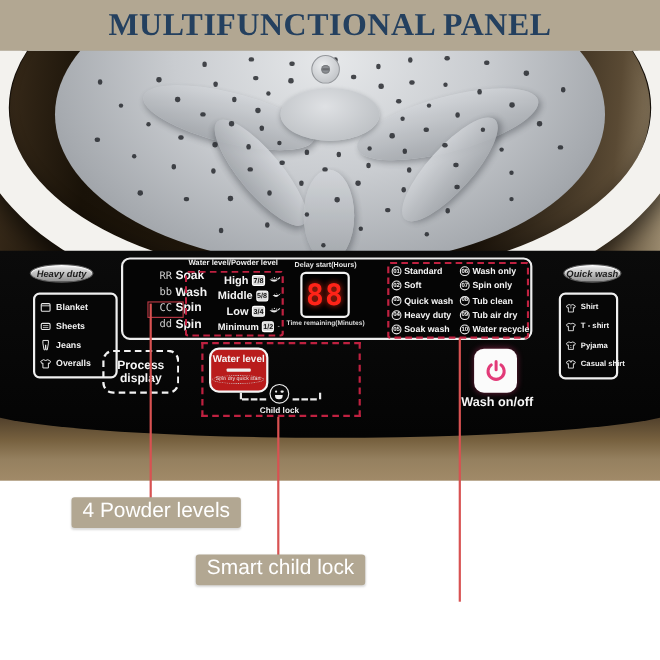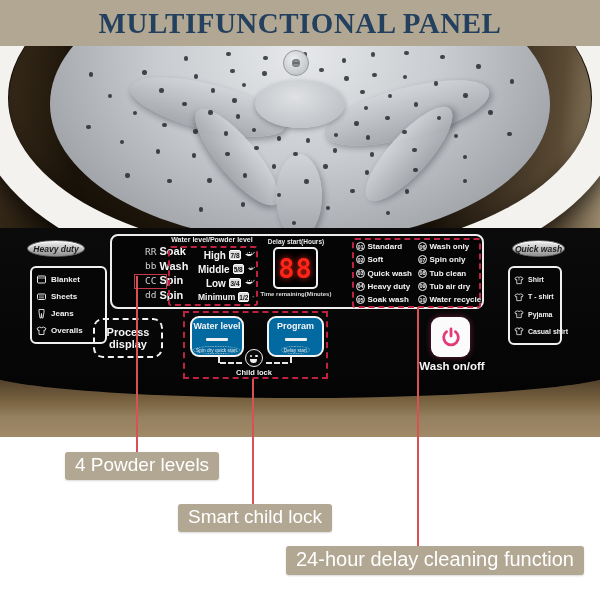--- a/index.html
+++ b/index.html
@@ -105,22 +105,22 @@
   .prog-col2 { left:418px; width:62px; }
   .prog-item { display:flex; align-items:center; gap:2.5px; }
   .prog-num { flex:0 0 auto; width:9px; height:9px; border:1px solid #eee; border-radius:50%;
     font-size:5.5px; font-weight:bold; color:#f0f0f0; display:flex; align-items:center; justify-content:center; }
   .prog-label { font-size:8px; font-weight:bold; color:#f5f5f5; white-space:nowrap; }
   
   .process-btn { left:93px; top:318px; width:70px; height:40px; border:2.5px dashed #f2f2f2;
     border-radius:10px; display:flex; flex-direction:column; align-items:center; justify-content:center; }
   .process-btn span { color:#f5f5f5; font-size:11px; font-weight:bold; line-height:12px; }
   .group-box { left:183px; top:311px; width:145px; height:68px; border:2px dashed #bf2140; }
-  .push-btn { border:2.5px solid #f5f5f5; border-radius:9px; background:#0369a1;
-    display:flex; flex-direction:column; align-items:center; padding-top:3px;justify-content:space-between; }
+  .push-btn { border:2.5px solid #f5f5f5; border-radius:9px; background:#b91c1c;
+    display:flex; flex-direction:column; align-items:center; padding-top:3px; }
   .btn-water { left:190px; top:316px; width:54px; height:41px; }
   .btn-program { left:267px; top:316px; width:57px; height:41px; }
   .push-btn .main { color:#f5f5f5; font-size:9px; font-weight:bold; white-space:nowrap; }
   .push-btn .bar { width:22px; height:3px; background:#f0f0f0; margin:4px 0 2px; border-radius:1px; }
   .push-btn .sub { border:1px dotted #cfcfcf; border-radius:50%; padding:1px 3px;
     color:#e8e8e8; font-size:6px; white-space:nowrap; transform:scale(.8); }
   .conn { border-top:2px dashed #e8e8e8; height:0; }
   .conn-left { left:220px; top:362px; width:22px; }
   .conn-right { left:266px; top:362px; width:22px; }
   .tick { width:2px; height:6px; background:#e8e8e8; }
@@ -456,25 +456,20 @@
     <span>display</span>
   </div>
 
   <div class="ctrl group-box"></div>
 
   <div class="ctrl push-btn btn-water">
     <span class="main">Water level</span>
     <span class="bar"></span>
     <span class="sub">Spin dry quick start</span>
   </div>
-  <div class="ctrl push-btn btn-program">
-    <span class="main">Program</span>
-    <span class="bar"></span>
-    <span class="sub">Delay start</span>
-  </div>
 
   <div class="ctrl tick tick-left"></div>
   <div class="ctrl conn conn-left"></div>
   <div class="ctrl conn conn-right"></div>
   <div class="ctrl tick tick-right"></div>
   <div class="ctrl smiley">
     <div class="eye l"></div>
       <div class="eye r"></div>
     <div class="mouth"></div>
   </div>
@@ -487,15 +482,14 @@
         <path d="M7.2 6.2 a8 8 0 1 0 9.6 0" fill="none" stroke="#e23a78" stroke-width="3" stroke-linecap="round"></path>
       </svg>
   </div>
   <div class="ctrl power-label">Wash on/off</div>
 
   <div class="anno red-line line-1"></div>
   <div class="anno red-line line-2"></div>
   <div class="anno red-line line-3"></div>
   <div class="anno callout callout-1">4 Powder levels</div>
   <div class="anno callout callout-2">Smart child lock</div>
-  <div class="anno callout callout-3">24-hour delay cleaning function</div>
 
 </div>
 
 </body></html>

